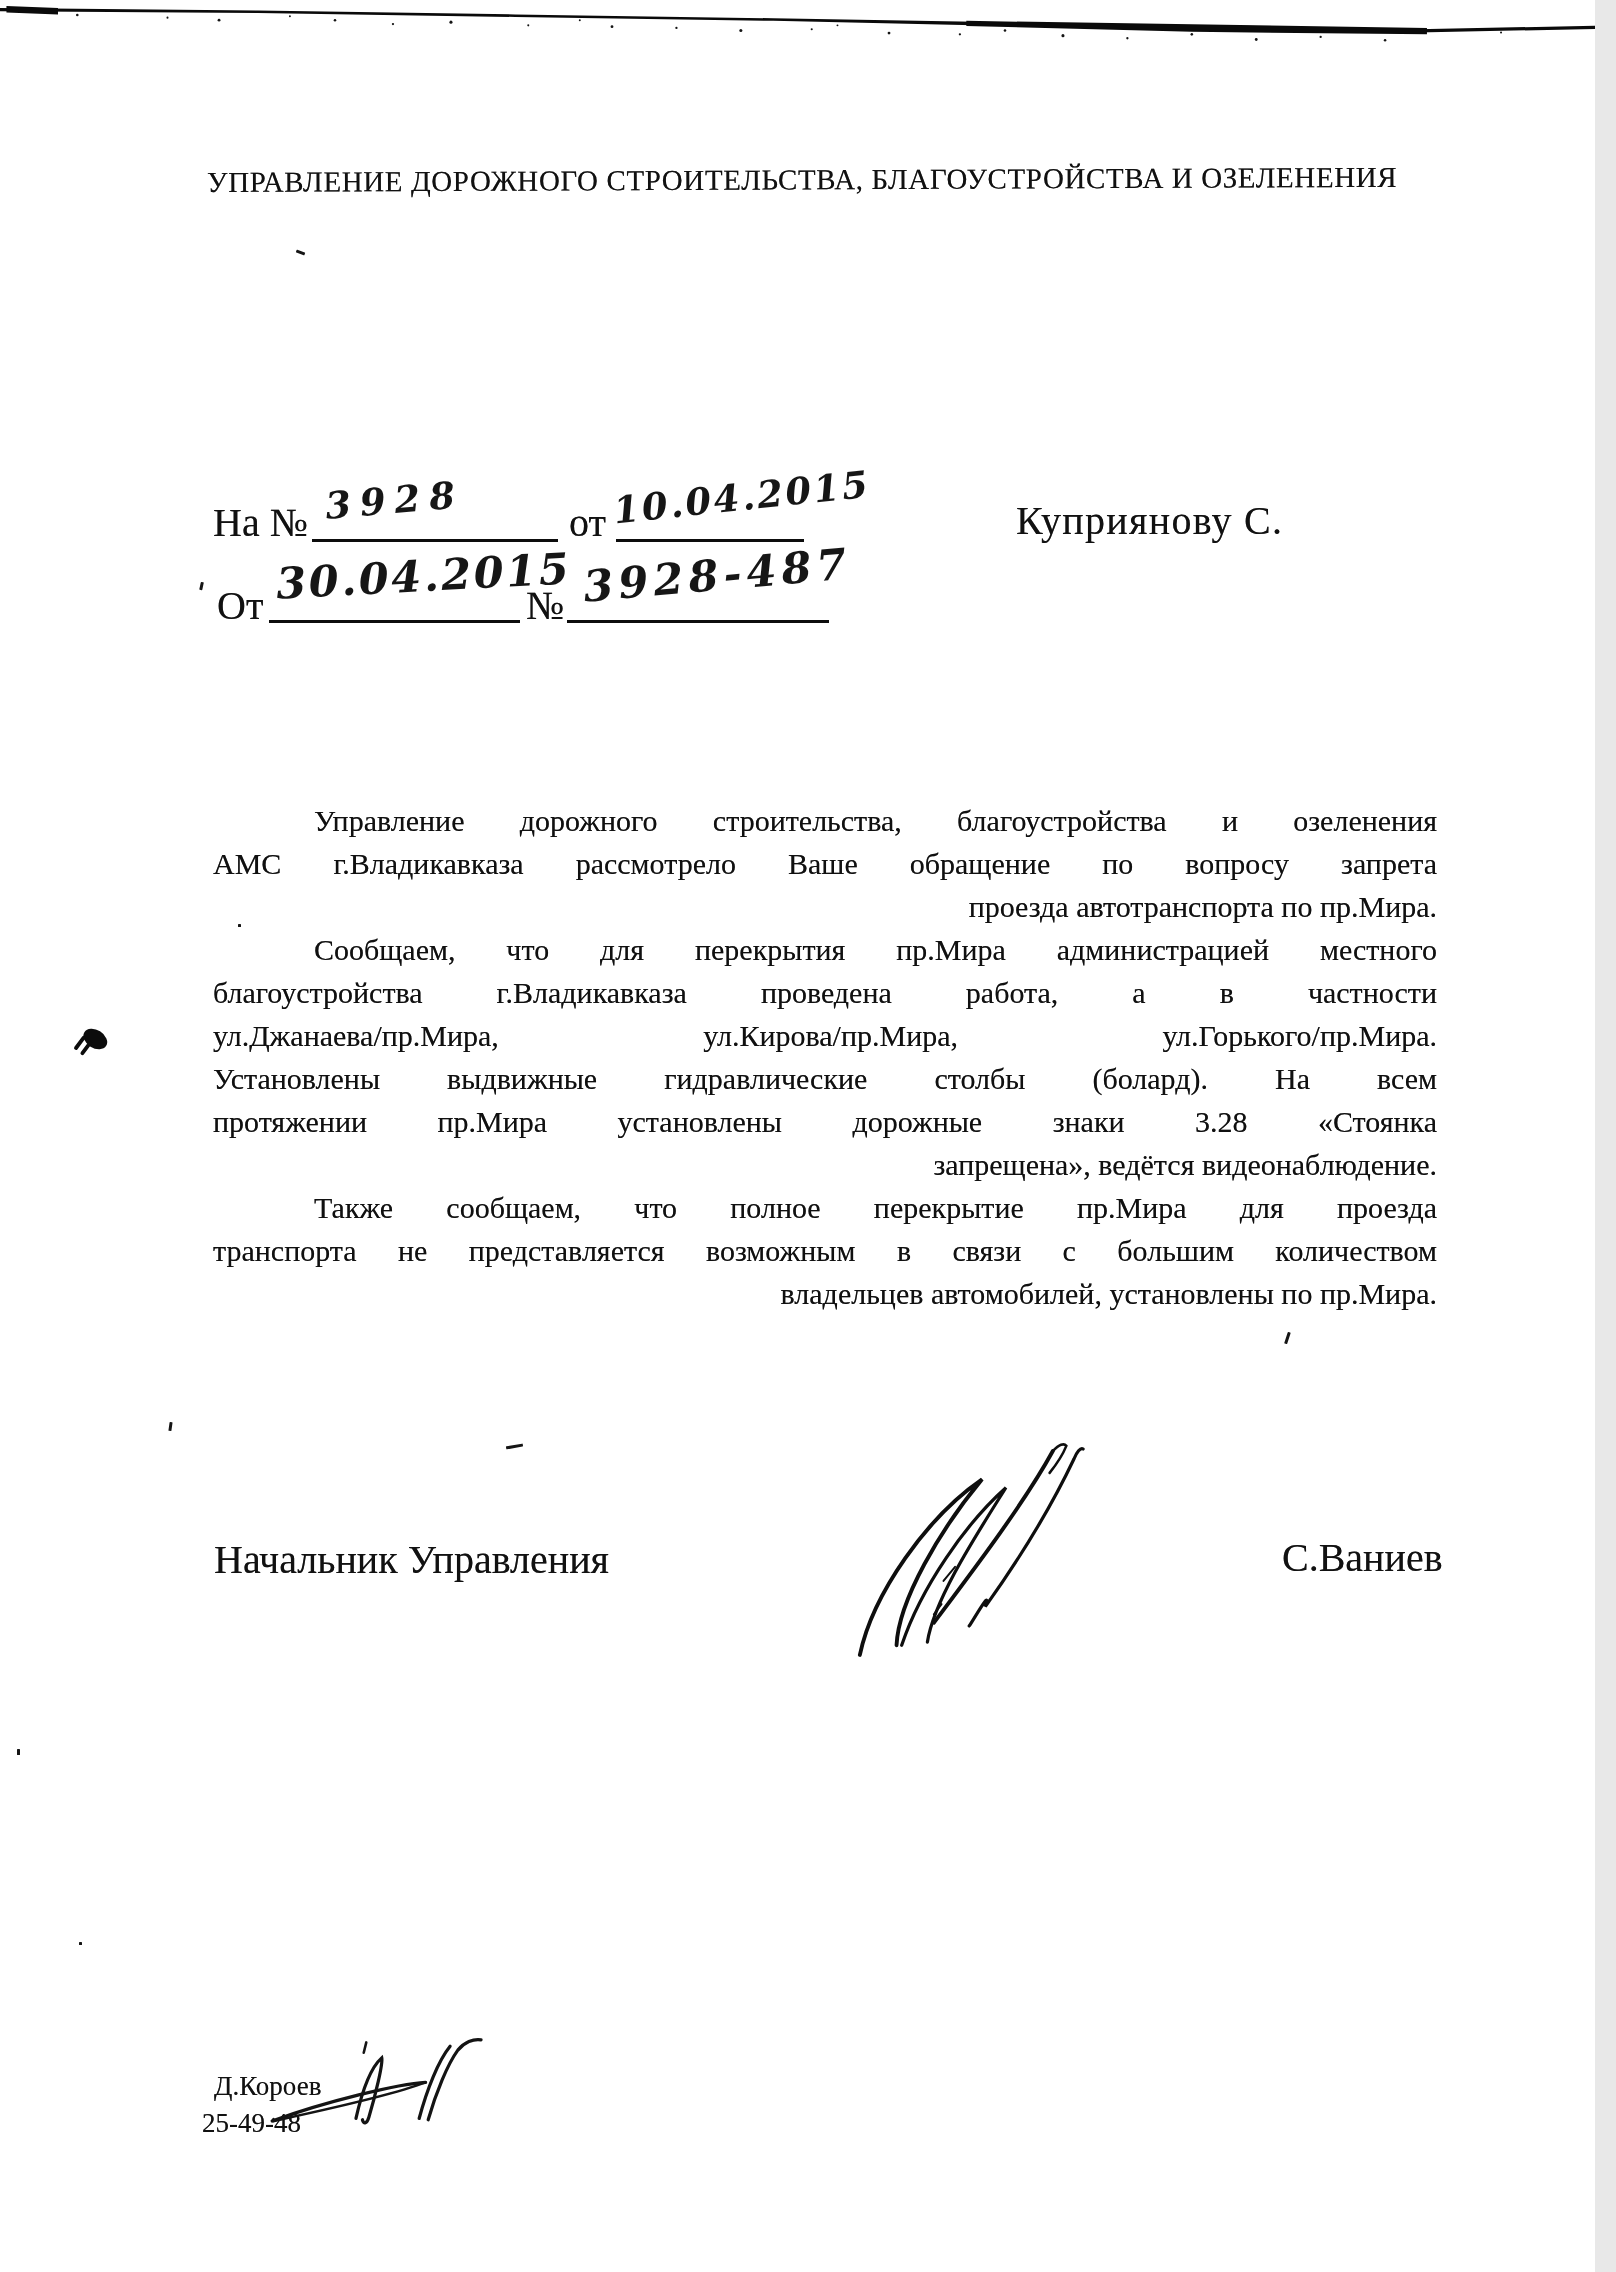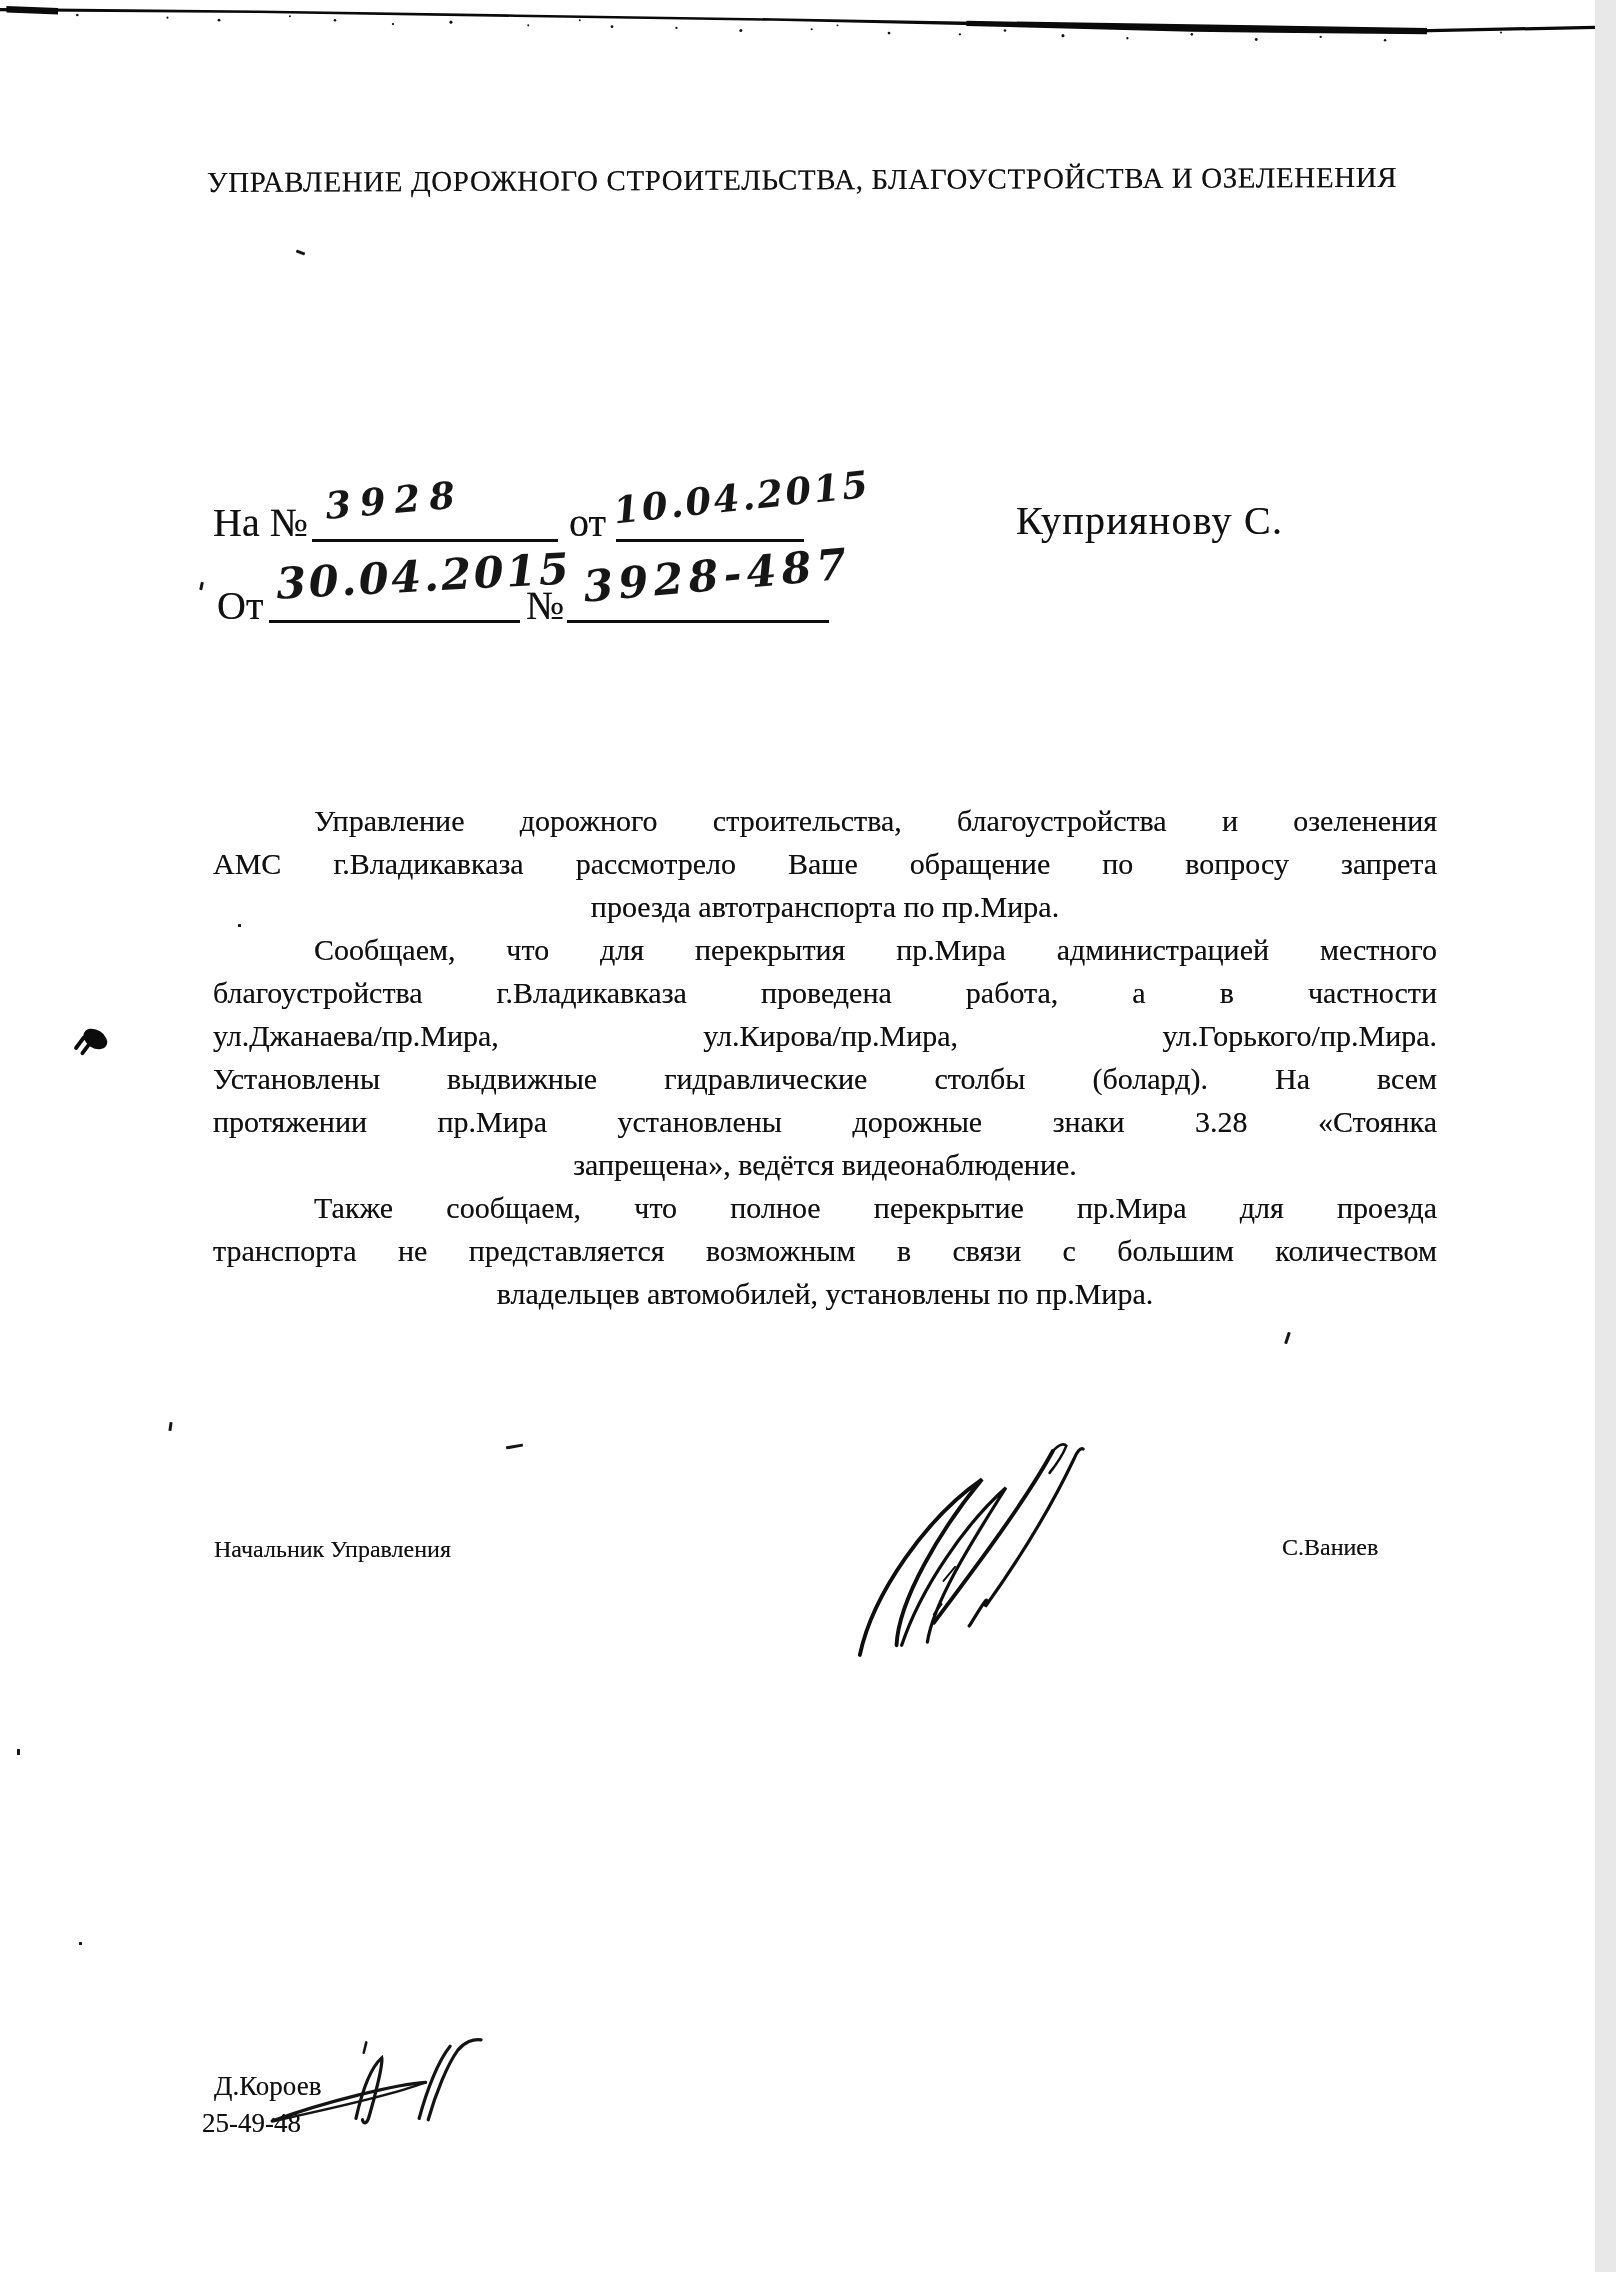--- a/index.html
+++ b/index.html
@@ -22,25 +22,25 @@
   .hand {
     font-family:"DejaVu Serif",serif; font-style:italic; font-weight:bold;
     color:#161616;
   }
   .uline { position:absolute; height:3.2px; background:#0d0d0d; }
 
   .body-block {
     position:absolute; left:213px; top:799px; width:1224px;
     font-size:30px; line-height:43px; color:#101010;
   }
-  .bline { text-align:center; }
+  .bline { text-align:right; }
   .bline.just { text-align:justify; text-align-last:justify; }
   .bline.indent { text-indent:101px; }
 
-  .sig-title { font-size:24px; }
+  .sig-title { font-size:40px; }
   .footer-txt { font-size:27px;margin-top:23px; }
 
   .speck { position:absolute; background:#151515; border-radius:0.6px; }
   svg { display:block; }
 </style>
 </head>
 <body>
 
 <div class="page">
 

